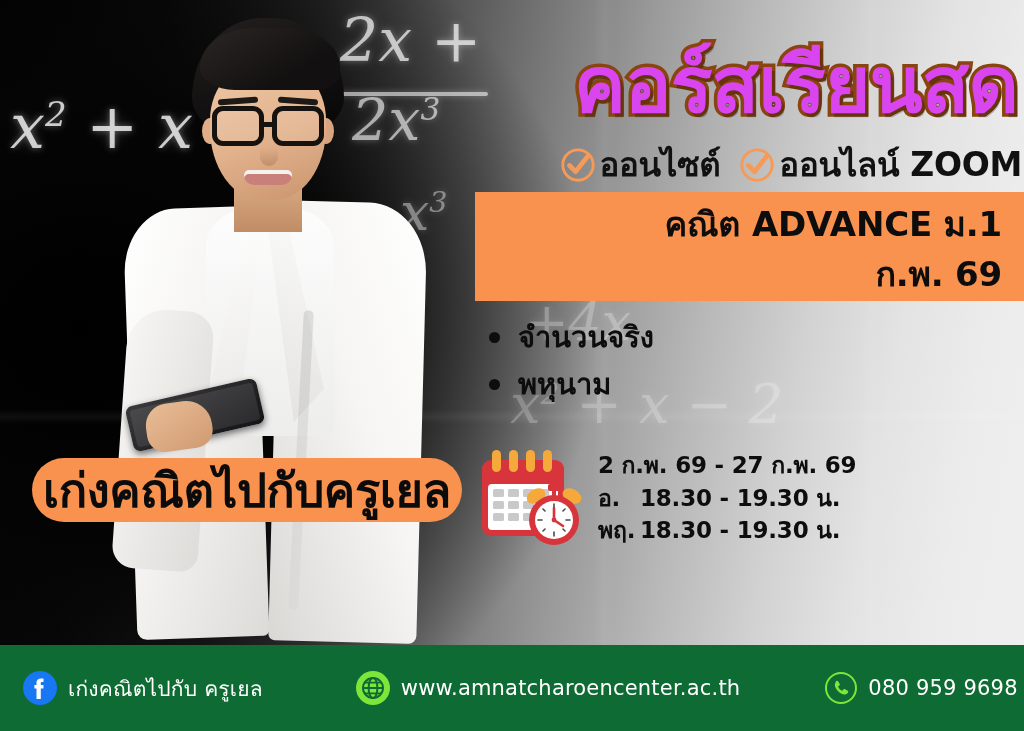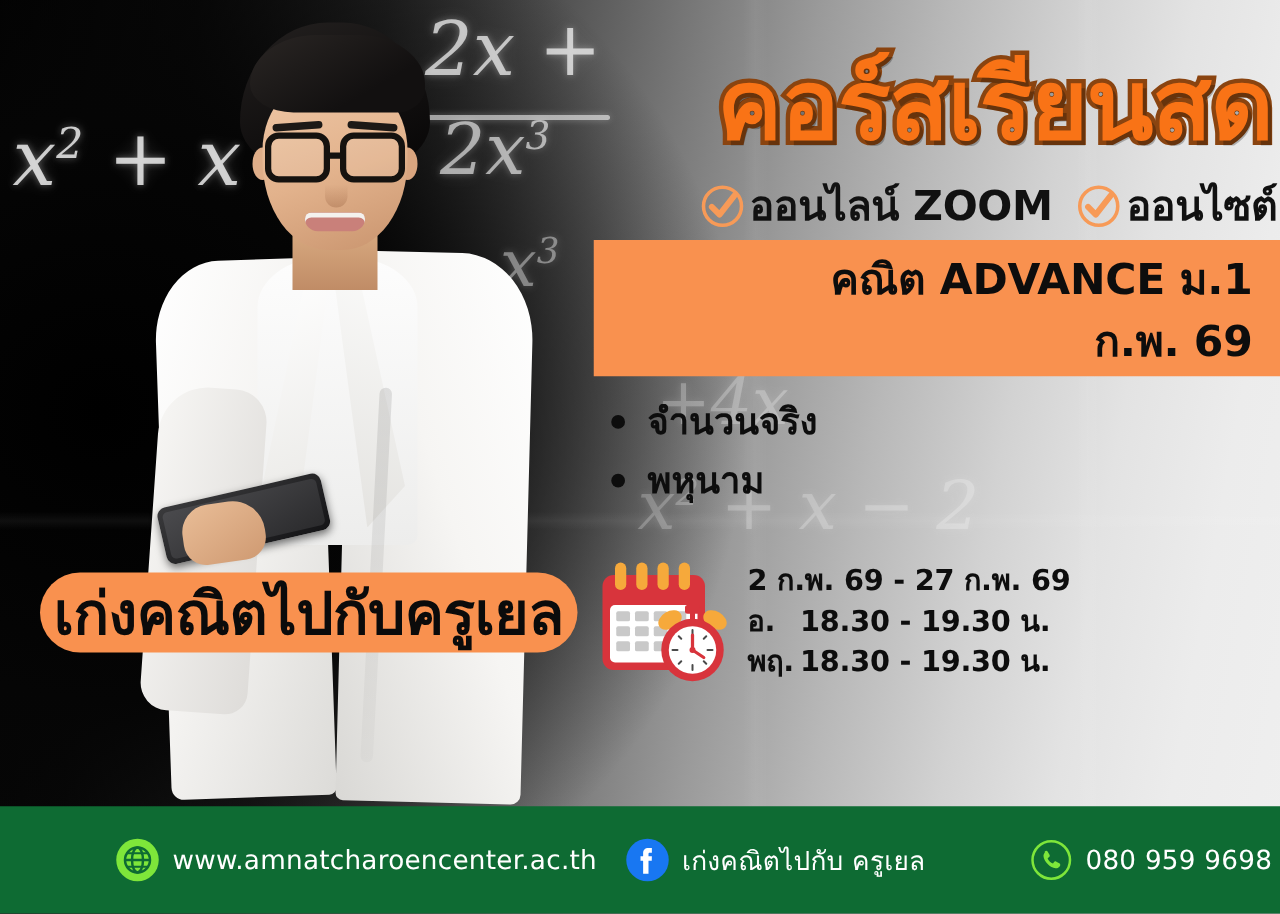--- a/index.html
+++ b/index.html
@@ -196,21 +196,21 @@
 
   
   .headline {
     position: absolute;
     left: 462px; top: 46px;
     width: 556px;
     text-align: right;
     font-size: 78px;
     font-weight: 700;
     line-height: 1.02;
-    color: #f97316;
+    color: #d946ef;
     letter-spacing: -1px;
     -webkit-text-stroke: 7px #8a4410;
     paint-order: stroke fill;
     text-shadow: 3px 4px 0 rgba(0,0,0,0.25);
     white-space: nowrap;
   }
 
   
   .mode-row {
     position: absolute;
@@ -386,31 +386,31 @@
 
   <div class="mode-row">
 
     <div class="mode-item">
       <span class="check-icon">
         <svg viewBox="0 0 40 40" width="38" height="38">
           <circle cx="20" cy="20" r="16" fill="none" stroke="#f79a57" stroke-width="3"></circle>
           <path d="M11 20.5 L17.5 27 L30 11" fill="none" stroke="#f79a57" stroke-width="5" stroke-linecap="round" stroke-linejoin="round"></path>
         </svg>
       </span>
-      <span class="mode-label">ออนไลน์ ZOOM</span>
+      <span class="mode-label">ออนไซต์</span>
     </div>
 
     <div class="mode-item">
       <span class="check-icon">
         <svg viewBox="0 0 40 40" width="38" height="38">
           <circle cx="20" cy="20" r="16" fill="none" stroke="#f79a57" stroke-width="3"></circle>
           <path d="M11 20.5 L17.5 27 L30 11" fill="none" stroke="#f79a57" stroke-width="5" stroke-linecap="round" stroke-linejoin="round"></path>
         </svg>
       </span>
-      <span class="mode-label">ออนไซต์</span>
+      <span class="mode-label">ออนไลน์ ZOOM</span>
     </div>
 
   </div>
 
   <div class="course-box">
     <div class="course-line">คณิต ADVANCE ม.1</div>
     <div class="course-line">ก.พ. 69</div>
   </div>
 
   <ul class="topics">
@@ -488,43 +488,43 @@
       </div>
       <div class="schedule-line">
         <span class="sched-day">พฤ.</span><span>18.30 - 19.30 น.</span>
       </div>
     </div>
 
   </div>
 
   <div class="footer">
 
+    <div class="footer-item fi-fb">
+      <span class="footer-icon">
+        <svg viewBox="0 0 36 36" width="36" height="36">
+          <circle cx="18" cy="18" r="17" fill="#1877f2"></circle>
+          <path d="M21.4 18.6h-2.6V29h-4.3V18.6h-2.1v-3.7h2.1v-2.3c0-2.6 1.3-4.2 4.4-4.2h2.6v3.7h-1.6c-1.1 0-1.1.4-1.1 1.2v1.6h2.7l-.1 3.7z" fill="#ffffff"></path>
+        </svg>
+      </span>
+      <span class="footer-text">เก่งคณิตไปกับ ครูเยล</span>
+    </div>
+
     <div class="footer-item fi-web">
       <span class="footer-icon">
         <svg viewBox="0 0 36 36" width="36" height="36">
           <circle cx="18" cy="18" r="17" fill="#7ee63a"></circle>
           <circle cx="18" cy="18" r="10" fill="none" stroke="#0e6b33" stroke-width="2"></circle>
           <ellipse cx="18" cy="18" rx="4.4" ry="10" fill="none" stroke="#0e6b33" stroke-width="2"></ellipse>
           <line x1="8" y1="18" x2="28" y2="18" stroke="#0e6b33" stroke-width="2"></line>
           <path d="M9.6 12.6h16.8M9.6 23.4h16.8" stroke="#0e6b33" stroke-width="1.6"></path>
         </svg>
       </span>
       <span class="footer-text">www.amnatcharoencenter.ac.th</span>
     </div>
 
-    <div class="footer-item fi-fb">
-      <span class="footer-icon">
-        <svg viewBox="0 0 36 36" width="36" height="36">
-          <circle cx="18" cy="18" r="17" fill="#1877f2"></circle>
-          <path d="M21.4 18.6h-2.6V29h-4.3V18.6h-2.1v-3.7h2.1v-2.3c0-2.6 1.3-4.2 4.4-4.2h2.6v3.7h-1.6c-1.1 0-1.1.4-1.1 1.2v1.6h2.7l-.1 3.7z" fill="#ffffff"></path>
-        </svg>
-      </span>
-      <span class="footer-text">เก่งคณิตไปกับ ครูเยล</span>
-    </div>
-
     <div class="footer-item fi-tel">
       <span class="tel-icon">
         <svg viewBox="0 0 34 34" width="34" height="34">
           <circle cx="17" cy="17" r="15" fill="none" stroke="#7ee63a" stroke-width="2"></circle>
           <path d="M11.8 10.2c.9-.9 2-.6 2.5.3l1.3 2.3c.4.8.2 1.5-.5 2l-1 .7c.6 1.9 2.4 3.7 4.3 4.3l.7-1c.5-.7 1.2-.9 2-.5l2.3 1.3c.9.5 1.2 1.6.3 2.5-1 1-2 1.6-3.3 1.5-4.2-.3-9.3-5.4-9.6-9.6-.1-1.3.5-2.3 1-2.8z" fill="#7ee63a"></path>
         </svg>
       </span>
       <span class="footer-text">080 959 9698</span>
     </div>
 

